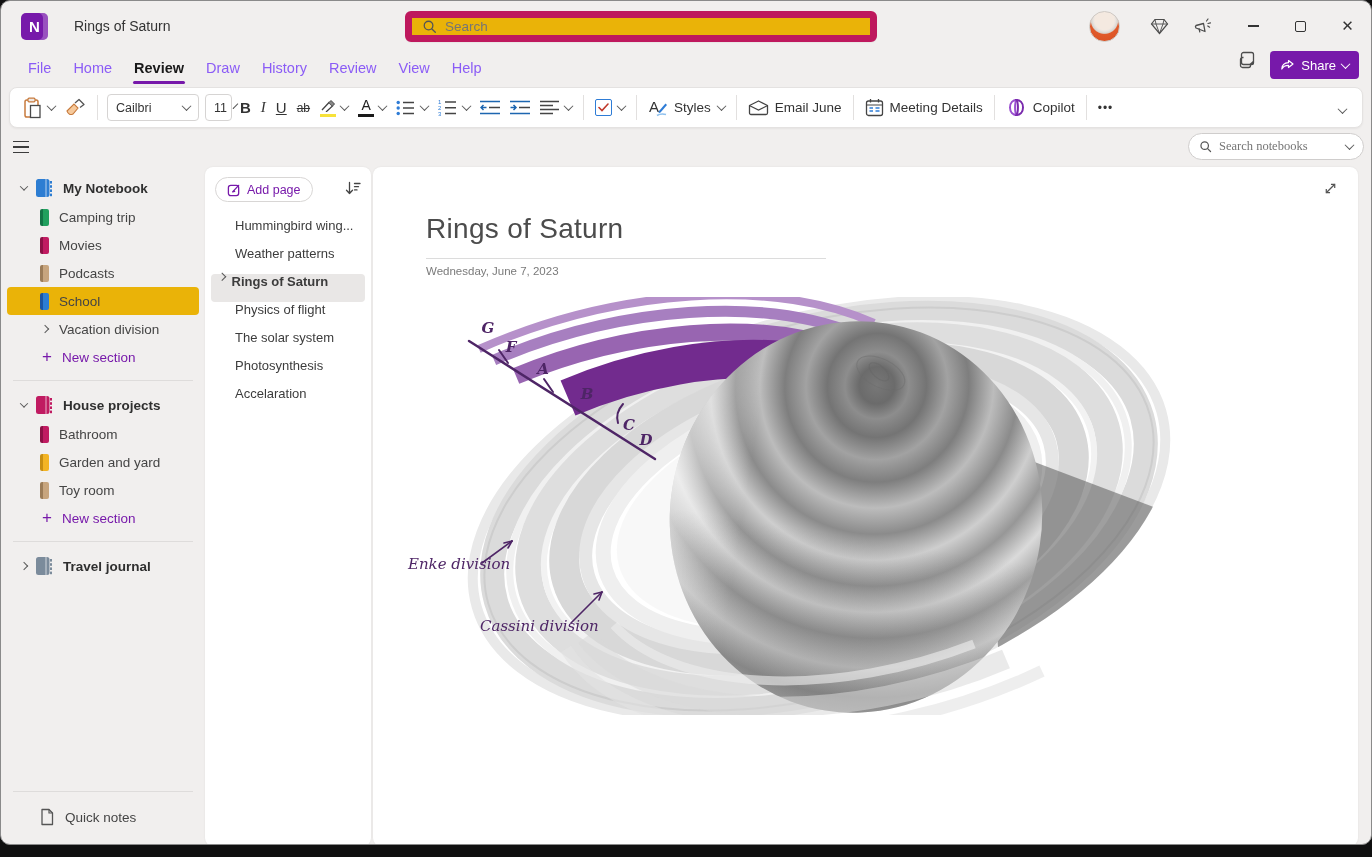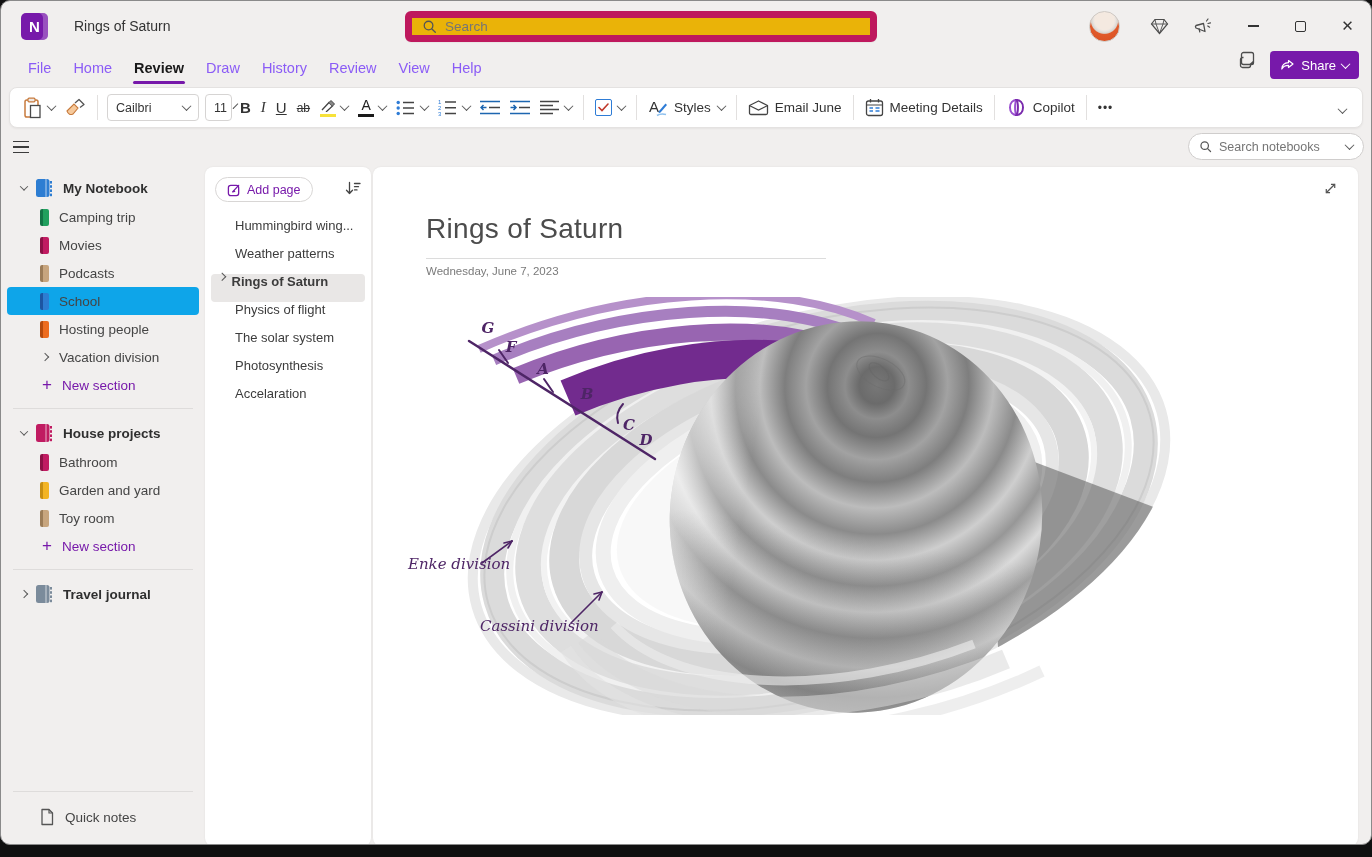--- a/index.html
+++ b/index.html
@@ -48,31 +48,31 @@
   .stack{display:flex;flex-direction:column;align-items:center;line-height:1}
   .bar{display:block;width:15px;height:3.5px;margin-top:2px}
   .rb-label{font-size:13.5px;margin-left:6px;color:#333}
   .spacer{flex:1}
   
   .subhead{height:32px;display:flex;align-items:center;position:relative}
   .hamburger{margin-left:12px;width:26px;height:26px;display:flex;flex-direction:column;justify-content:center;gap:4px}
   .hamburger span{display:block;width:16px;height:1.6px;background:#3c3c3c}
   .nb-search{position:absolute;right:7px;top:2px;width:176px;height:27px;border:1px solid #cfcdcc;border-radius:14px;
              background:#fff;display:flex;align-items:center;padding:0 10px}
-  .nb-search input{border:none;outline:none;flex:1;font-size:12.5px;margin-left:7px;color:#444;background:transparent;width:100px;font-family:Liberation Sans, sans-serif}
+  .nb-search input{border:none;outline:none;flex:1;font-size:12.5px;margin-left:7px;color:#444;background:transparent;width:100px;font-family:Liberation Serif, serif}
   
   .main{display:flex;height:683px}
   .sidebar{width:204px;padding-top:10px;position:relative}
   .sb-row{height:28px;display:flex;align-items:center;font-size:13.5px;color:#454545;margin:0 6px;border-radius:4px;padding-left:6px}
   .sb-head{height:30px;font-weight:700;color:#2f2f2f}
   .sb-row .chevbox{width:22px;display:flex;justify-content:center}
   .sb-row .chev{width:6px;height:6px}
   .nbicon{width:18px;height:20px;margin-right:10px}
   .tab{width:9px;height:17px;border-radius:2px;margin:0 10px 0 27px}
-  .sb-row.selected{background:#0ea5e9}
+  .sb-row.selected{background:#eab308}
   .sb-row .grp{margin-left:27px;width:9px;display:flex;justify-content:center}
   .newsec{color:#7719aa;font-size:13.5px}
   .newsec .plus{font-size:17px;margin:0 10px 0 29px;color:#7719aa}
   .sb-div{height:1px;background:#dedcdb;margin:9px 12px}
   .quick{position:absolute;bottom:0;left:0;right:0;padding:10px 0 16px}
   .quick .sb-row{height:26px}
   
   .pagelist{width:166px;background:#fff;border-radius:8px;margin:4px 1px 0 0;padding:10px 4px;box-shadow:0 0 2px rgba(0,0,0,.08)}
   .addrow{display:flex;align-items:center;justify-content:space-between;padding:0 6px 6px}
   .addbtn{border:1px solid #d8d6d5;border-radius:13px;height:25px;display:flex;align-items:center;
@@ -382,24 +382,20 @@
           <span class="tab" style="background:linear-gradient(90deg,#8c1045 35%,#c01b61 35%)"></span>
           <span>Movies</span>
         </div>
       <div class="sb-row">
           <span class="tab" style="background:linear-gradient(90deg,#9b7c58 35%,#c7a57e 35%)"></span>
           <span>Podcasts</span>
         </div>
       <div class="sb-row selected">
           <span class="tab" style="background:linear-gradient(90deg,#1c55a2 35%,#2d7dd2 35%)"></span>
           <span>School</span>
-        </div>
-      <div class="sb-row">
-          <span class="tab" style="background:linear-gradient(90deg,#b54a0d 35%,#ed6c1f 35%)"></span>
-          <span>Hosting people</span>
         </div>
       <div class="sb-row">
           <span class="grp">
             <span class="chev rt" style="width:6px;height:6px"></span>
           </span>
           <span style="margin-left:10px">Vacation division</span>
         </div>
       <div class="sb-row newsec">
           <span class="plus">+</span>
           <span>New section</span>

